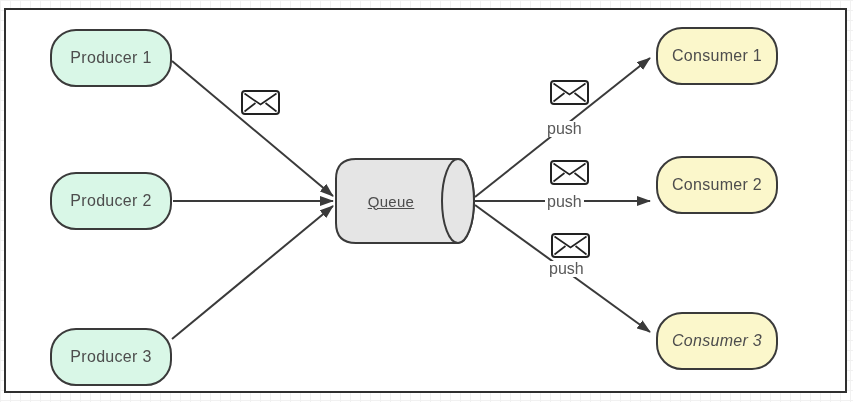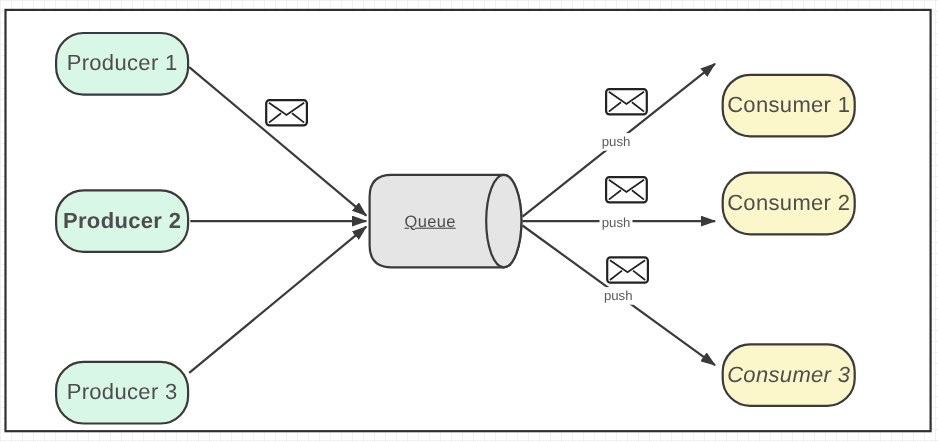--- a/index.html
+++ b/index.html
@@ -27,44 +27,44 @@
     width: 853px; height: 402px;
     z-index: 2;
   }
   .node {
     position: absolute;
     width: 122px; height: 58px;
     border: 2px solid #3a3a3a;
     border-radius: 26px;
     box-sizing: border-box;
     display: flex; align-items: center; justify-content: center;
-    font-size: 20px; color: #4d4d4d;
+    font-size: 16px; color: #4d4d4d;
     z-index: 3;
     letter-spacing: 0.3px;
   }
   .producer { background: #d9f7e7; }
   .consumer { background: #fbf7cb; }
   .producer-1 { left: 50px;  top: 29px;  }
-  .producer-2 { left: 50px;  top: 172px; font-weight: bold; }
+  .producer-2 { left: 50px;  top: 172px; }
   .producer-3 { left: 50px;  top: 328px; }
-  .consumer-1 { left: 656px; top: 27px; margin-top: 40px;  }
+  .consumer-1 { left: 656px; top: 27px;  }
   .consumer-2 { left: 656px; top: 156px; }
   .consumer-3 { left: 656px; top: 312px; font-style: italic; }
   .queue-label {
     position: absolute; left: 340px; top: 160px;
     width: 102px; height: 82px;
     display: flex; align-items: center; justify-content: center;
     font-size: 15px; color: #4d4d4d;
     z-index: 3;
     letter-spacing: 0.3px;
     text-decoration: underline;
   }
   .push-label {
     position: absolute;
-    font-size: 12px; line-height: 16px;
+    font-size: 16px; line-height: 16px;
     color: #595959;
     background: #ffffff;
     padding: 0 2px;
     z-index: 3;
   }
   .push-1 { left: 545px; top: 121px; }
   .push-2 { left: 545px; top: 194px; }
   .push-3 { left: 547px; top: 261px; }
 </style>
 </head>

